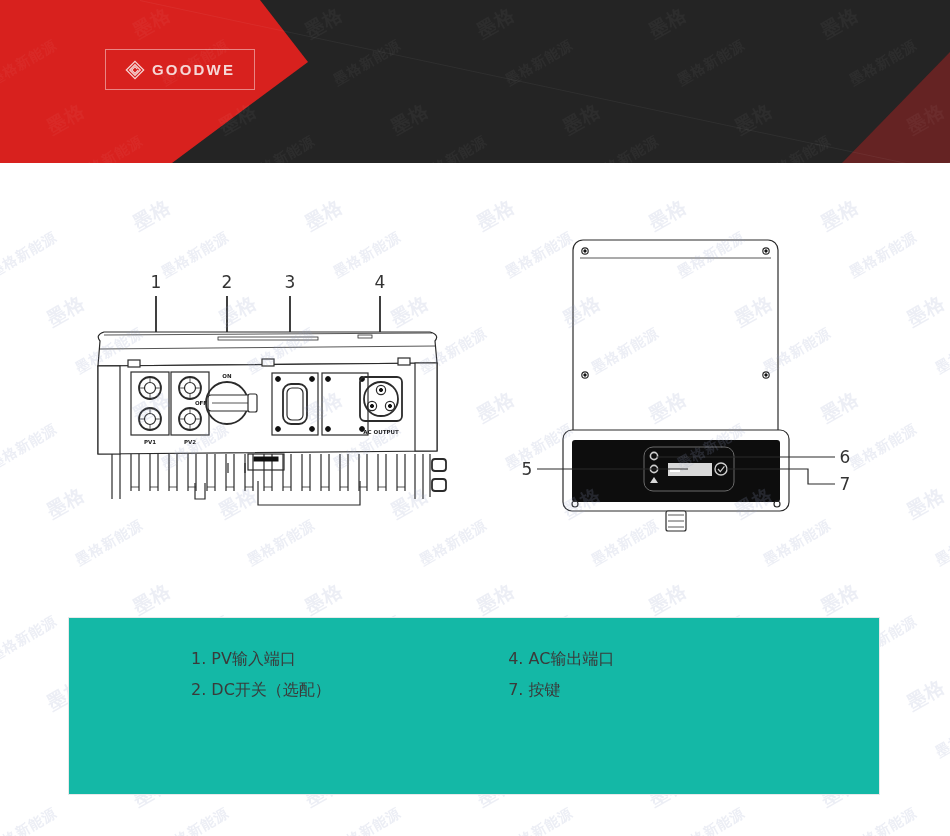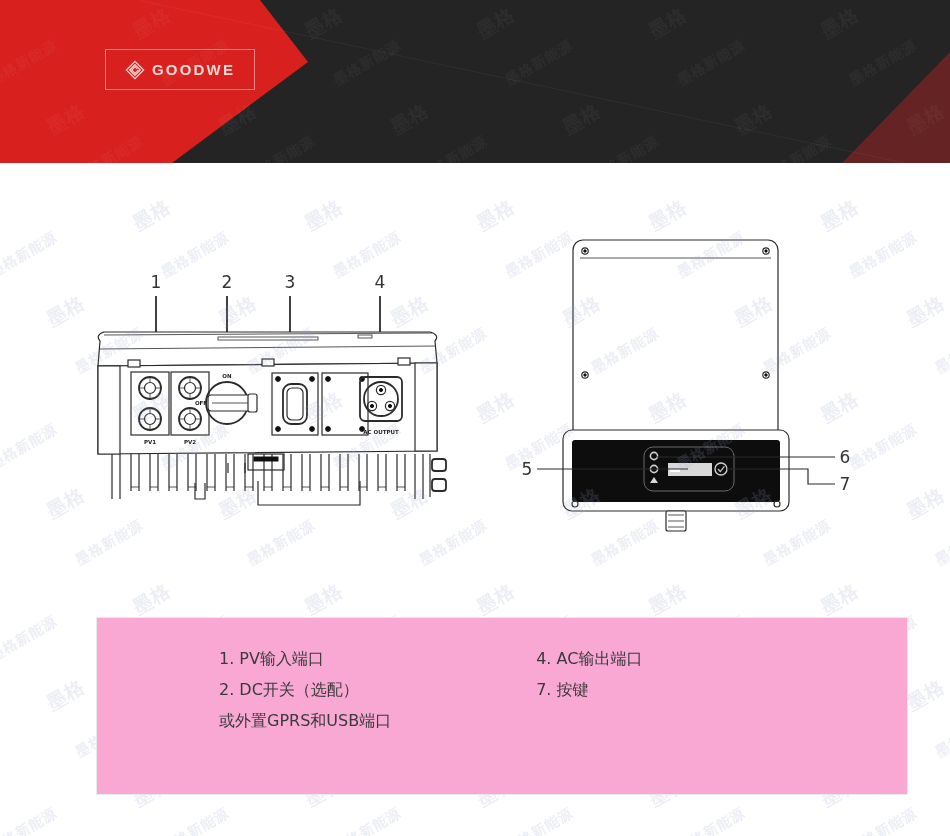--- a/index.html
+++ b/index.html
@@ -115,25 +115,24 @@
     z-index: 4;
   }
   .stage svg { display: block; }
 
   
   .legend-box {
     position: absolute;
     left: 68px; top: 617px;
     width: 812px;
     height: 178px;
-    background: #f9a8d4;
+    background: #14b8a6;
     border: 1px solid #e8e9ea;
     box-sizing: border-box;
     z-index: 6;
-    margin-left: 28px;
   }
   .legend-cols {
     position: absolute;
     left: 0; top: 0;
     width: 100%;
     height: 100%;
     display: flex;
     box-sizing: border-box;
     padding: 25px 0 0 0;
   }
@@ -382,21 +381,20 @@
       </g>
     </g>
   </svg>
 </div>
 
 <div class="legend-box">
   <div class="legend-cols">
     <div class="legend-col left">
       <div class="legend-item">1. PV输入端口</div>
       <div class="legend-item">2. DC开关（选配）</div>
-      <div class="legend-item">或外置GPRS和USB端口</div>
     </div>
     <div class="legend-col right">
       <div class="legend-item">4. AC输出端口</div>
       <div class="legend-item">7. 按键</div>
     </div>
   </div>
 </div>
 
 <div class="wm-layer" id="wm-layer">
     <div class="wm dark" style="left: -40px; top: 10px;">墨格</div>

